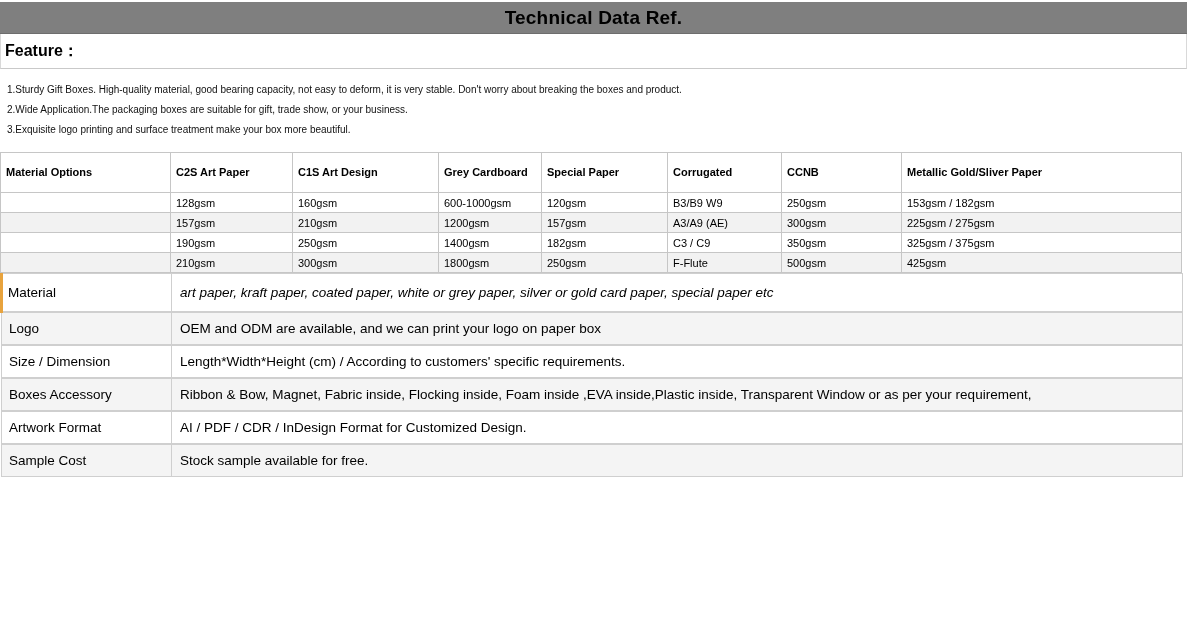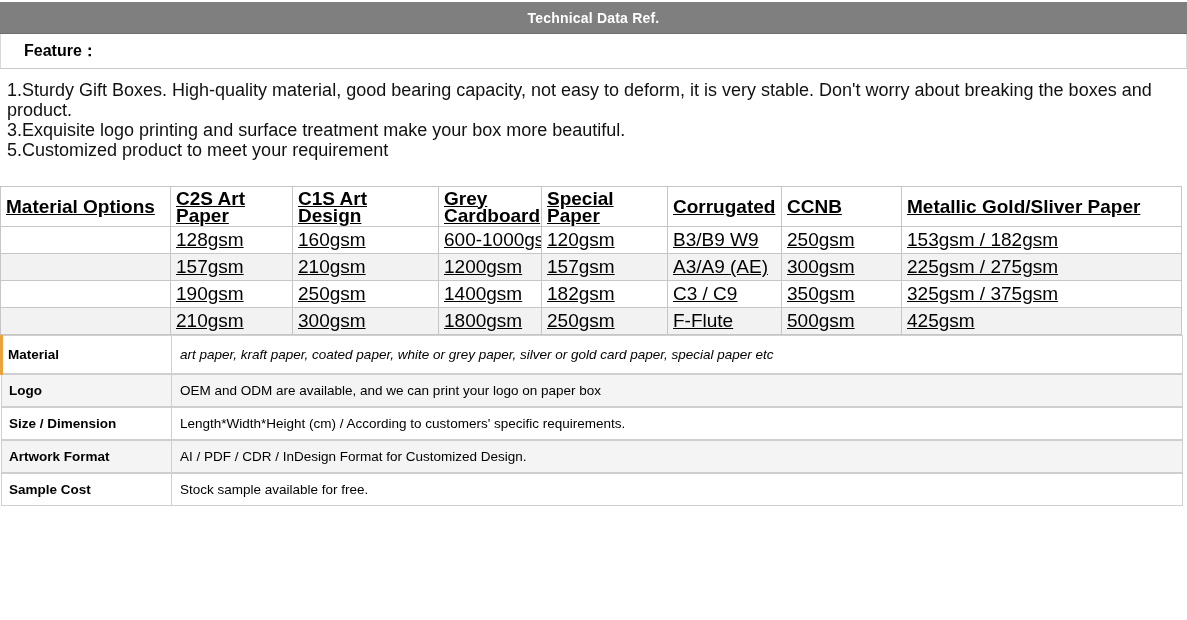--- a/index.html
+++ b/index.html
@@ -11,77 +11,77 @@
   }
   .page { width:1187px; height:620px; position:relative; background:#fff; }
 
   
   .title-bar {
     margin-top:2px; height:32px; width:1187px;
     background:#7F7F7F; border-bottom:1px solid #6d6d6d;
     display:flex; align-items:center; justify-content:center;
   }
   .title-bar .title {
-    color:#ffffff; font-weight:bold; font-size:14px; letter-spacing:0.2px;
+    color:#000000; font-weight:bold; font-size:19px; letter-spacing:0.2px;
   }
 
   
   .feature-head {
     height:35px; width:1187px;
     border-left:1px solid #D9D9D9; border-right:1px solid #D9D9D9;
     border-bottom:1px solid #C9C9C9;
-    display:flex; align-items:center; padding-left:23px;
+    display:flex; align-items:center; padding-left:4px;
   }
   .feature-head .feature-title { font-weight:bold; font-size:16px; }
 
   
   .feature-list {
-    padding:11px 8px 8px 7px; font-size:18px; line-height:20px; color:#111;
+    padding:11px 8px 8px 7px; font-size:10px; line-height:20px; color:#111;
   }
 
   
   table { border-collapse:collapse; table-layout:fixed; width:1181px; margin-left:0; }
-  .materials-table { margin-top:18px; font-size:19px;text-decoration:underline; }
+  .materials-table { margin-top:4px; font-size:11px; }
   .materials-table th, .materials-table td {
     border:1px solid #C6C6C6; text-align:left; vertical-align:middle;
     padding:2px 4px 2px 5px; overflow:hidden; white-space:nowrap;
   }
   .materials-table th { font-weight:bold; height:40px; background:#fff; line-height:17px; white-space:normal; }
   .materials-table td { height:20px; }
   .materials-table tbody tr:nth-child(even) td { background:#F2F2F2; }
 
   .spec-table { font-size:13.5px; }
   .spec-table td {
     border:1px solid #CFCFCF; border-top-width:2px;
     vertical-align:middle; line-height:17px;
   }
   .spec-table tr:first-child td { border-top-width:1px; }
-  .spec-table td.spec-label { font-weight:bold; padding:7px 4px 7px 7px; }
+  .spec-table td.spec-label { font-weight:normal; padding:7px 4px 7px 7px; }
   .spec-table td.spec-value { padding:7px 6px 7px 8px; }
   .spec-table tr:nth-child(even) td { background:#F4F4F4; }
   .spec-table tr:first-child td.spec-label { border-left:3px solid #E8A33D; padding:10px 4px 10px 5px; }
   .spec-table tr:first-child td.spec-value { padding-top:10px; padding-bottom:10px;font-style:italic; }
 </style>
 </head>
 <body>
 
 <div class="page">
 
   <div class="title-bar">
     <span class="title">Technical Data Ref.</span>
   </div>
 
   <div class="feature-head">
     <span class="feature-title">Feature：</span>
   </div>
 
   <div class="feature-list" id="feature-list">
       <div>1.Sturdy Gift Boxes. High-quality material, good bearing capacity, not easy to deform, it is very stable. Don't worry about breaking the boxes and product.</div>
+      <div>2.Wide Application.The packaging boxes are suitable for gift, trade show, or your business.</div>
       <div>3.Exquisite logo printing and surface treatment make your box more beautiful.</div>
-      <div>5.Customized product to meet your requirement</div>
     </div>
 
   <table class="materials-table">
     <colgroup>
       <col style="width:170px">
         <col style="width:122px">
         <col style="width:146px">
         <col style="width:103px">
       <col style="width:126px">
         <col style="width:114px">
@@ -156,20 +156,24 @@
         </tr>
         <tr>
           <td class="spec-label">Logo</td>
           <td class="spec-value">OEM and ODM are available, and we can print your logo on paper box</td>
         </tr>
         <tr>
           <td class="spec-label">Size / Dimension</td>
           <td class="spec-value">Length*Width*Height (cm) / According to customers' specific requirements.</td>
         </tr>
         <tr>
+          <td class="spec-label">Boxes Accessory</td>
+          <td class="spec-value">Ribbon &amp; Bow, Magnet, Fabric inside, Flocking inside, Foam inside ,EVA inside,Plastic inside, Transparent Window or as per your requirement,</td>
+        </tr>
+        <tr>
           <td class="spec-label">Artwork Format</td>
           <td class="spec-value">AI / PDF / CDR / InDesign Format for Customized Design.</td>
         </tr>
         <tr>
           <td class="spec-label">Sample Cost</td>
           <td class="spec-value">Stock sample available for free.</td>
         </tr>
       </tbody>
   </table>
 

